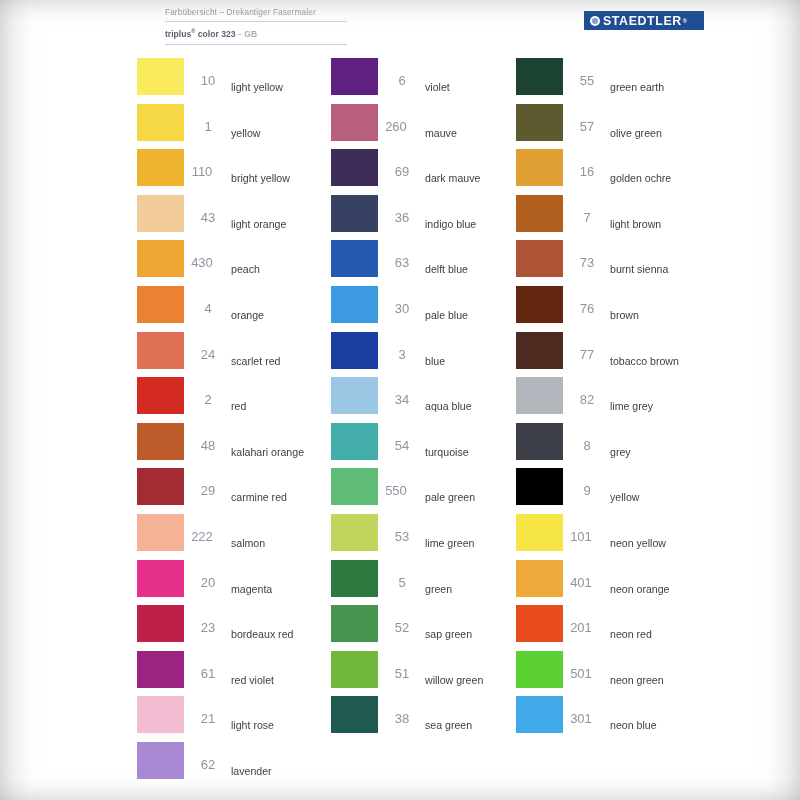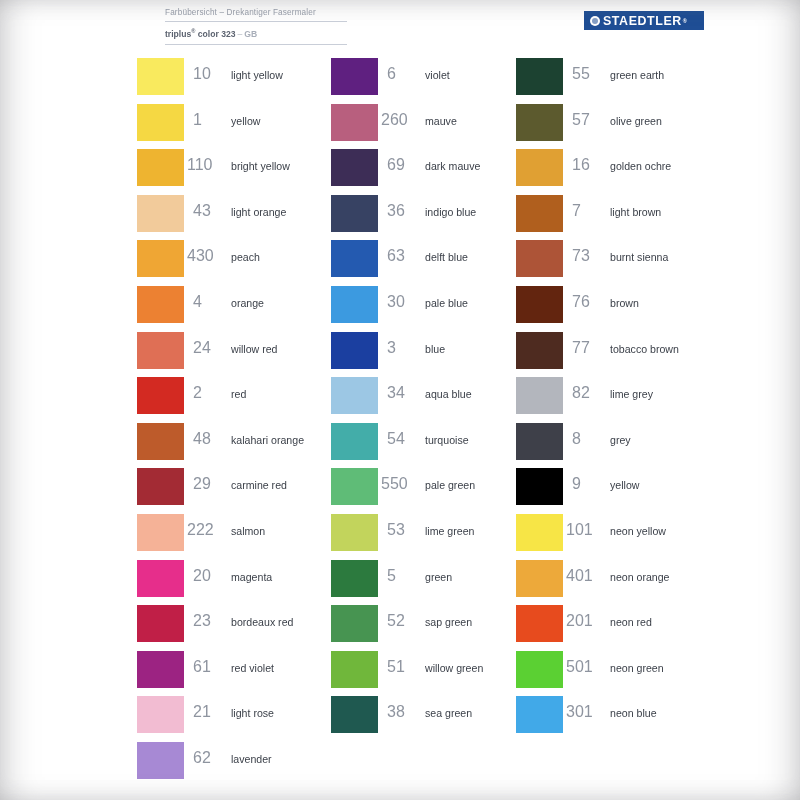--- a/index.html
+++ b/index.html
@@ -148,33 +148,33 @@
   .swatch {
     position: absolute;
     left: 0;
     top: 2px;
     width: 47px;
     height: 37px;
   }
   .code {
     position: absolute;
     left: 56px;
-    top: 12px;
+    top: 19px;
     width: 30px;
-    text-align: left;
-    font-size: 16px;
+    text-align: center;
+    font-size: 13px;
     color: #8e949f;
     line-height: 12px;
     white-space: nowrap;
   }
   .code.w3 { left: 50px; }
   .name {
     position: absolute;
     left: 94px;
-    top: 13px;
+    top: 25px;
     font-size: 10.6px;
     color: #3a3f48;
     line-height: 12px;
     white-space: nowrap;
   }
 </style>
 </head>
 <body>
 
 <div class="page">
@@ -224,21 +224,21 @@
           <div class="name">peach</div>
         </div>
         <div class="row">
           <div class="swatch" style="background: rgb(236, 129, 50);"></div>
           <div class="code">4</div>
           <div class="name">orange</div>
         </div>
         <div class="row">
           <div class="swatch" style="background: rgb(223, 111, 85);"></div>
           <div class="code">24</div>
-          <div class="name">willow red</div>
+          <div class="name">scarlet red</div>
         </div>
         <div class="row">
           <div class="swatch" style="background: rgb(211, 42, 34);"></div>
           <div class="code">2</div>
           <div class="name">red</div>
         </div>
         <div class="row">
           <div class="swatch" style="background: rgb(189, 91, 43);"></div>
           <div class="code">48</div>
           <div class="name">kalahari orange</div>

